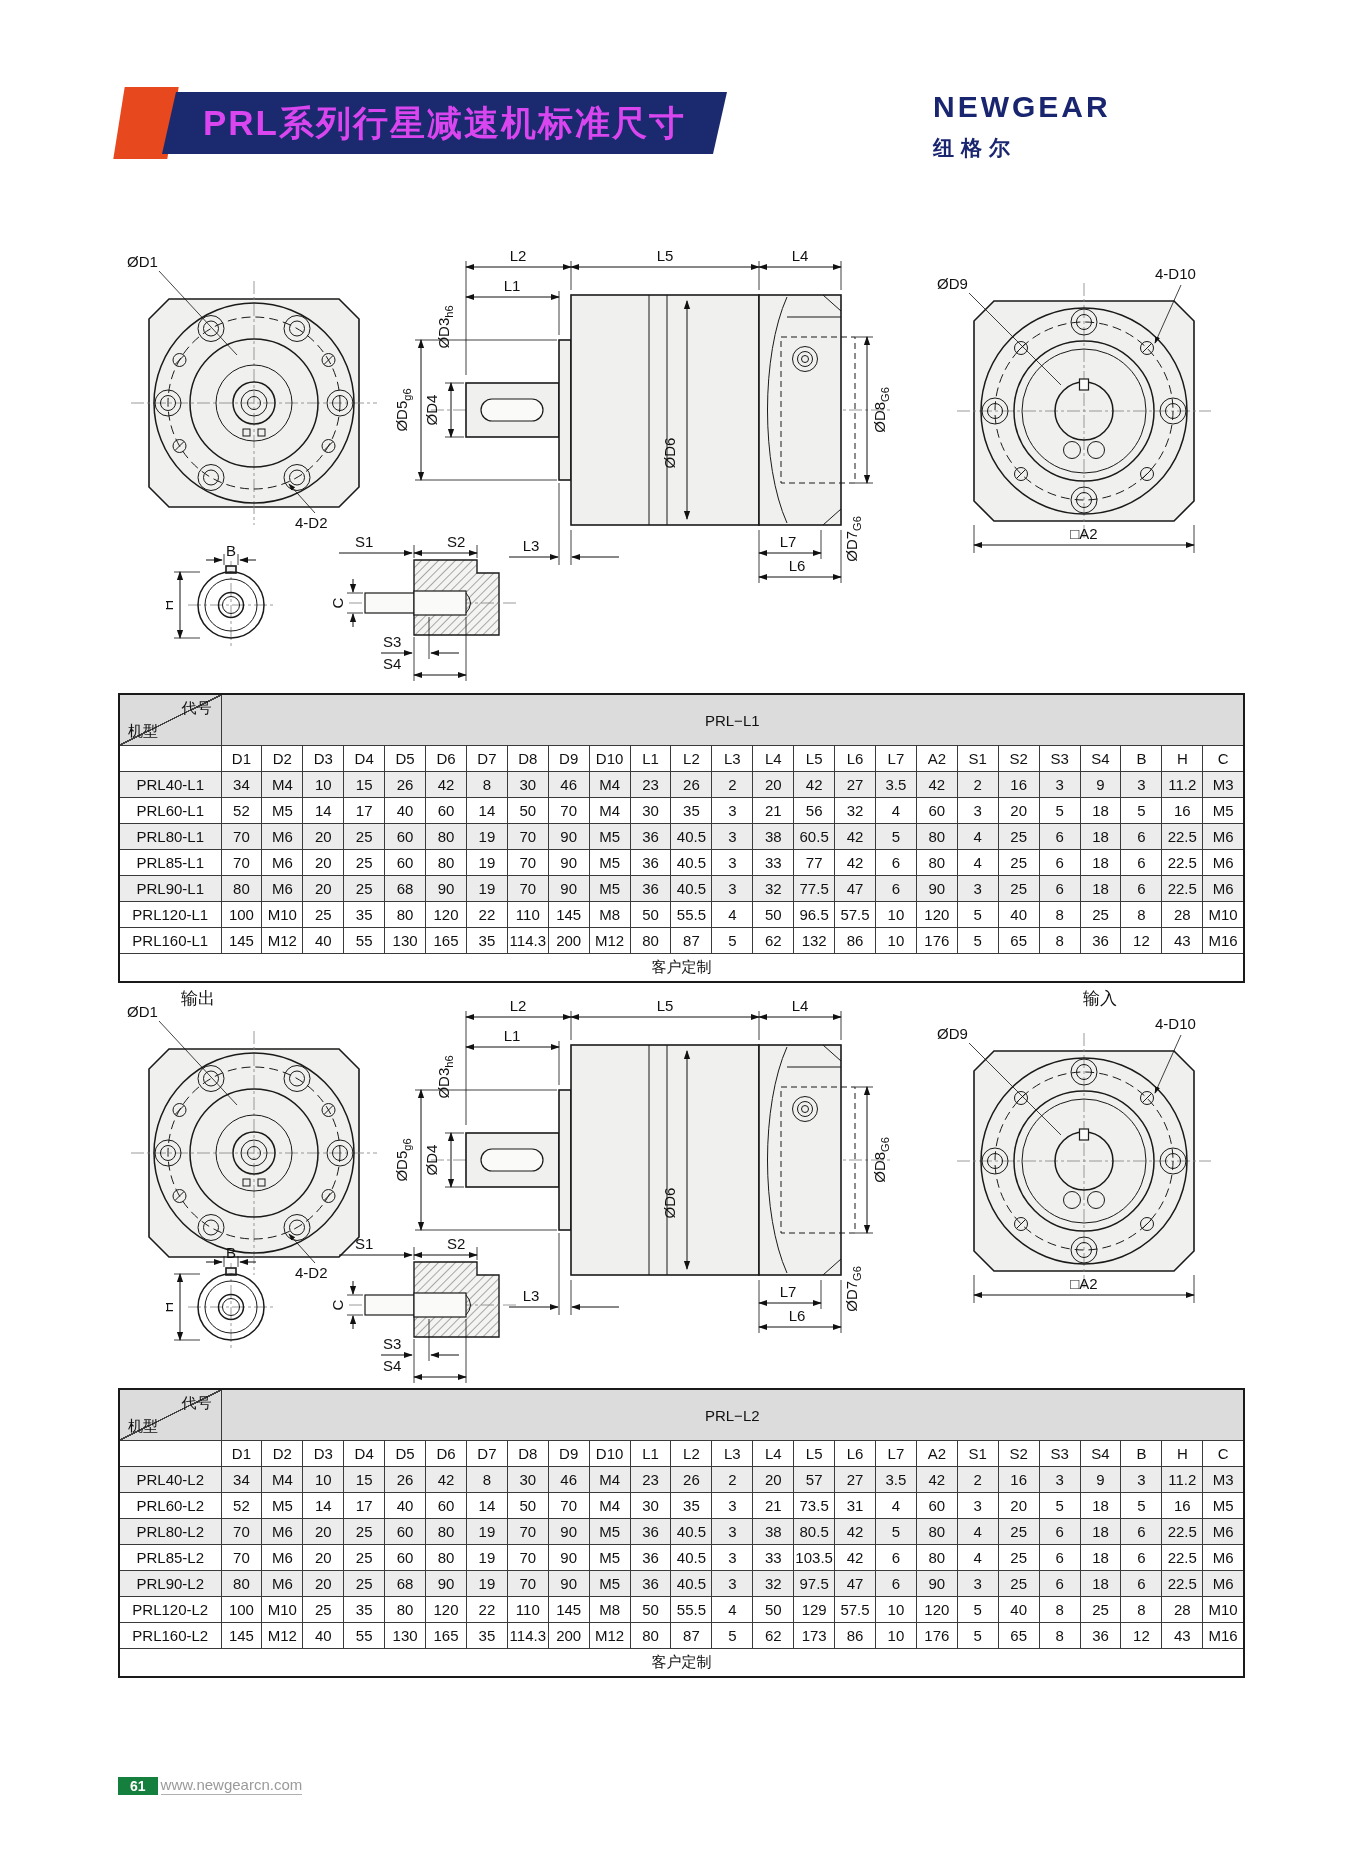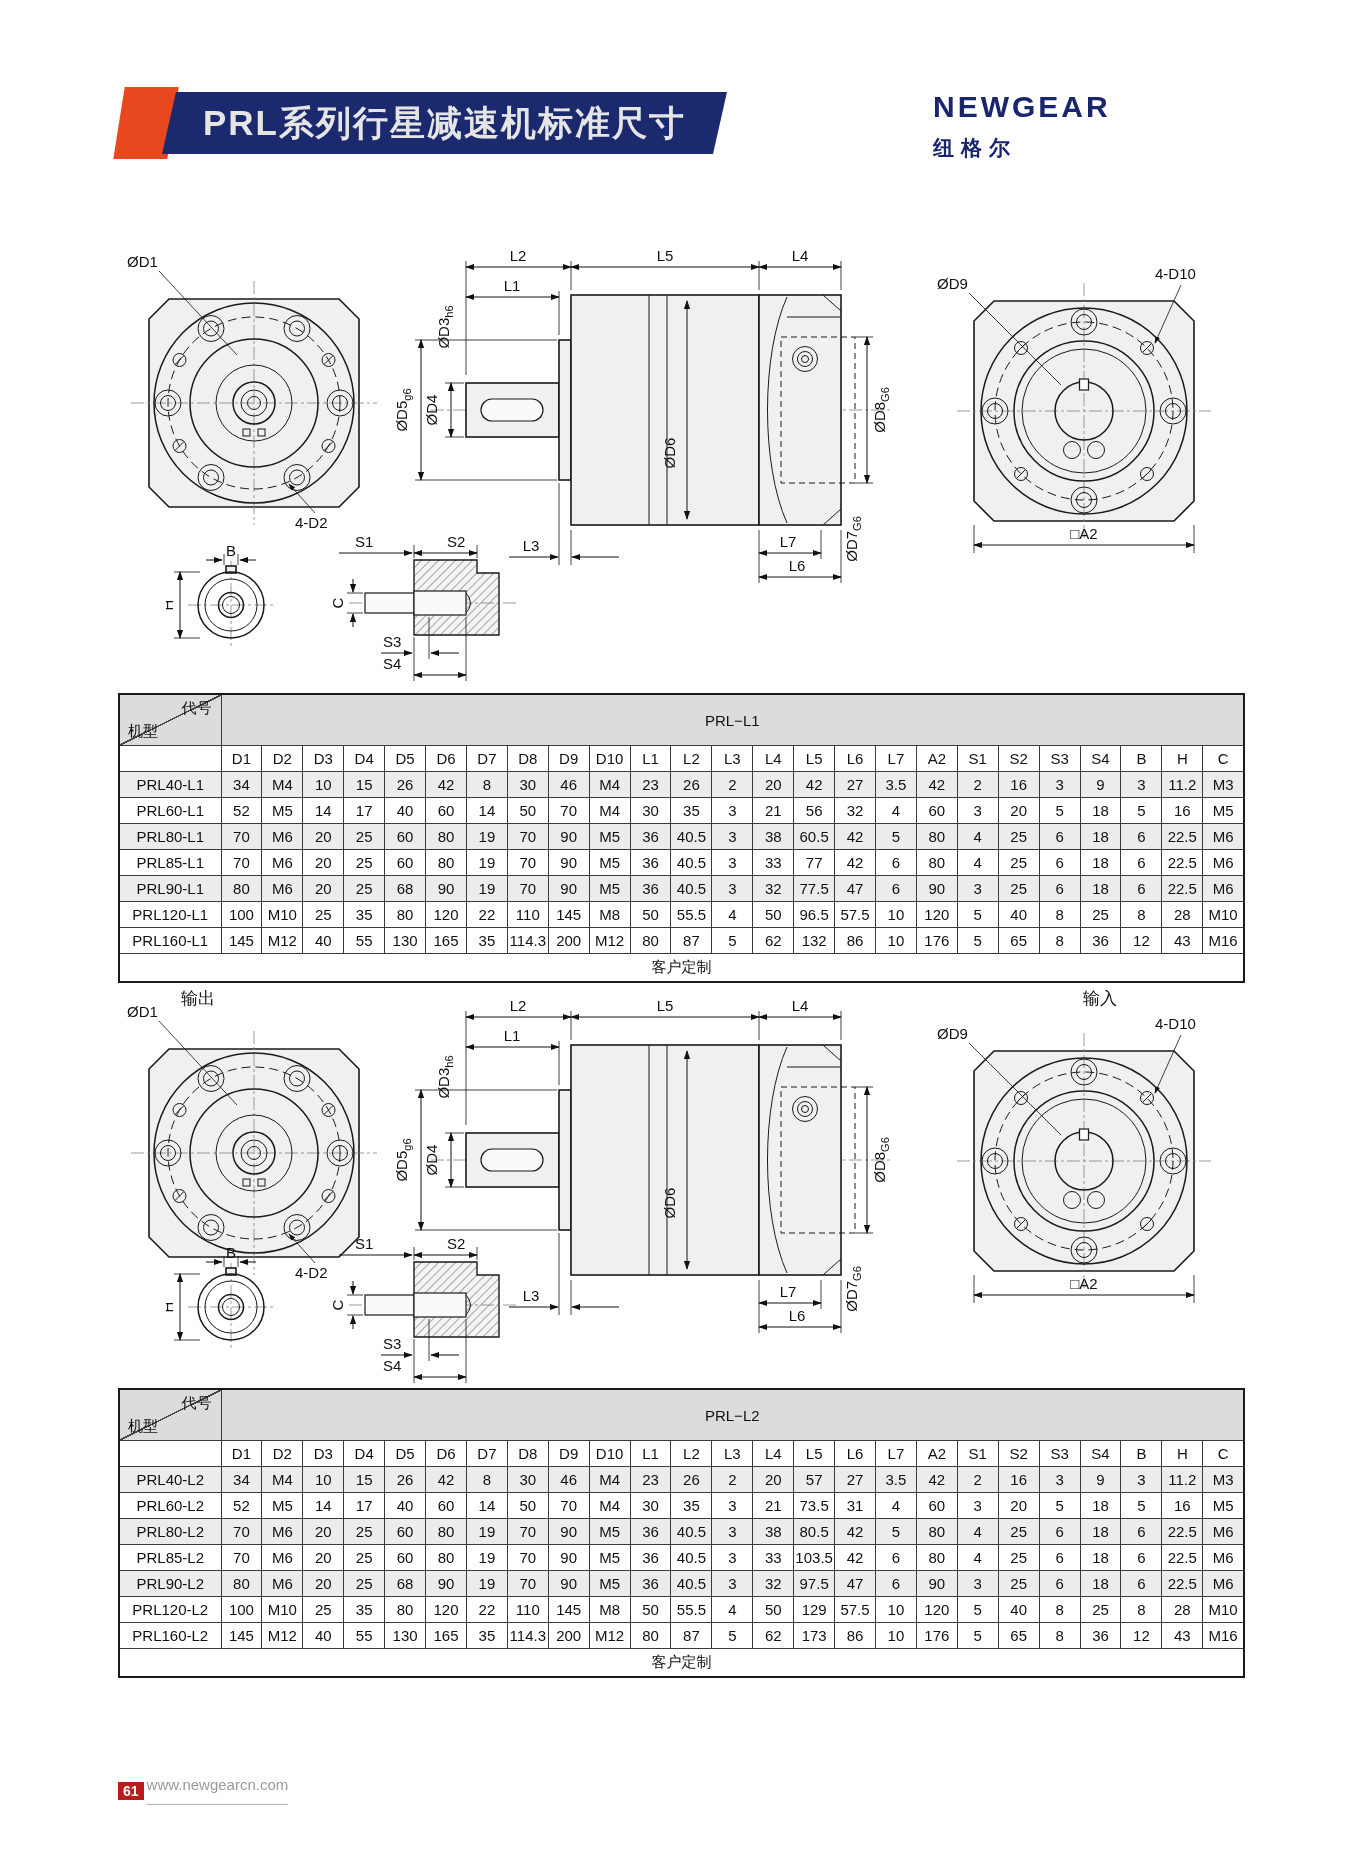--- a/index.html
+++ b/index.html
@@ -5,21 +5,21 @@
   html,body{margin:0;padding:0;background:#fff;}
   .page{position:relative;width:1362px;height:1873px;background:#ffffff;
         font-family:"Liberation Sans",sans-serif;overflow:hidden;}
 
   
   .orange-mark{position:absolute;left:119px;top:87px;width:54px;height:72px;
                background:#e8481e;transform:skewX(-9deg);}
   .banner{position:absolute;left:162px;top:92px;width:565px;height:62px;background:#1b2a6e;
           clip-path:polygon(14px 0,100% 0,calc(100% - 14px) 100%,0 100%);
           display:flex;align-items:center;justify-content:center;}
-  .banner-title{color:#e5e5e5;font-size:35px;font-weight:bold;letter-spacing:2px;}
+  .banner-title{color:#d946ef;font-size:35px;font-weight:bold;letter-spacing:2px;}
   .brand{position:absolute;left:933px;top:90px;width:215px;color:#1a2570;}
   .brand-name{font-size:30px;font-weight:bold;letter-spacing:3px;}
   .brand-cn{font-size:21px;font-weight:bold;letter-spacing:7px;margin-top:10px;}
 
   
   .figure{position:absolute;left:1px;width:1362px;}
   #fig1{top:235px;height:460px;}
   #fig2{top:985px;height:405px;}
   .fig-drawings{position:absolute;inset:0;}
   .front-view{position:absolute;left:118px;top:12px;}
@@ -60,22 +60,22 @@
       #444 calc(50% + 0.8px),transparent calc(50% + 0.8px));}
   .ct{position:absolute;top:4px;right:9px;font-size:15px;}
   .cb{position:absolute;bottom:4px;left:8px;font-size:15px;}
   tr.cols td{background:#fff;}
   tr.alt td{background:#ececec;}
   td.model{text-align:left;padding-left:5px;font-size:14.5px;}
   tr.foot td{height:27px;}
 
   
   .pagefoot{position:absolute;left:118px;top:1776px;display:flex;align-items:center;}
-  .pagenum{background:#b91c1c;color:#fff;font-weight:bold;padding:1px 5px;font-size:14px;}
-  .site{color:#9a9a9a;font-size:15px;margin-left:3px;border-bottom:1px solid #b0b0b0;padding-bottom:11px;}
+  .pagenum{background:#15803d;color:#fff;font-weight:bold;padding:1px 12px;font-size:14px;}
+  .site{color:#9a9a9a;font-size:15px;margin-left:3px;border-bottom:1px solid #b0b0b0;padding-bottom:1px;}
 </style>
 </head>
 <body>
 
 <svg width="0" height="0" style="position:absolute" aria-hidden="true">
   <defs>
     <marker id="ar" viewBox="0 0 10 10" refX="9" refY="5" markerWidth="9" markerHeight="9" orient="auto-start-reverse">
       <path d="M0,1.5 L10,5 L0,8.5 Z" fill="#111"></path>
     </marker>
     <pattern id="hatch" width="6" height="6" patternUnits="userSpaceOnUse" patternTransform="rotate(45)">

